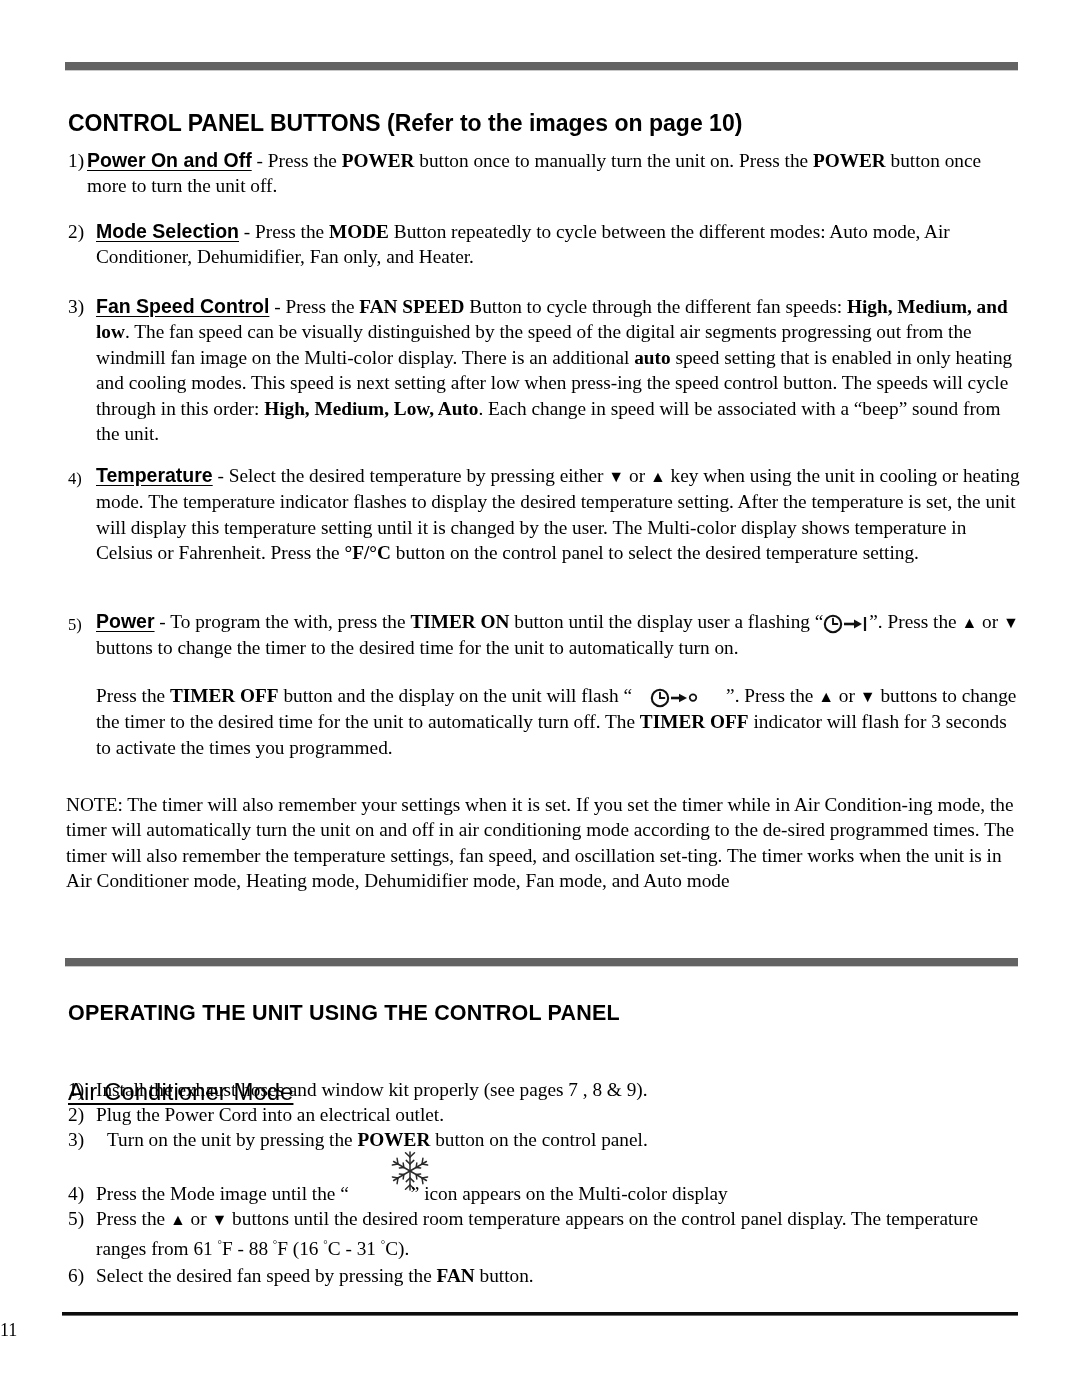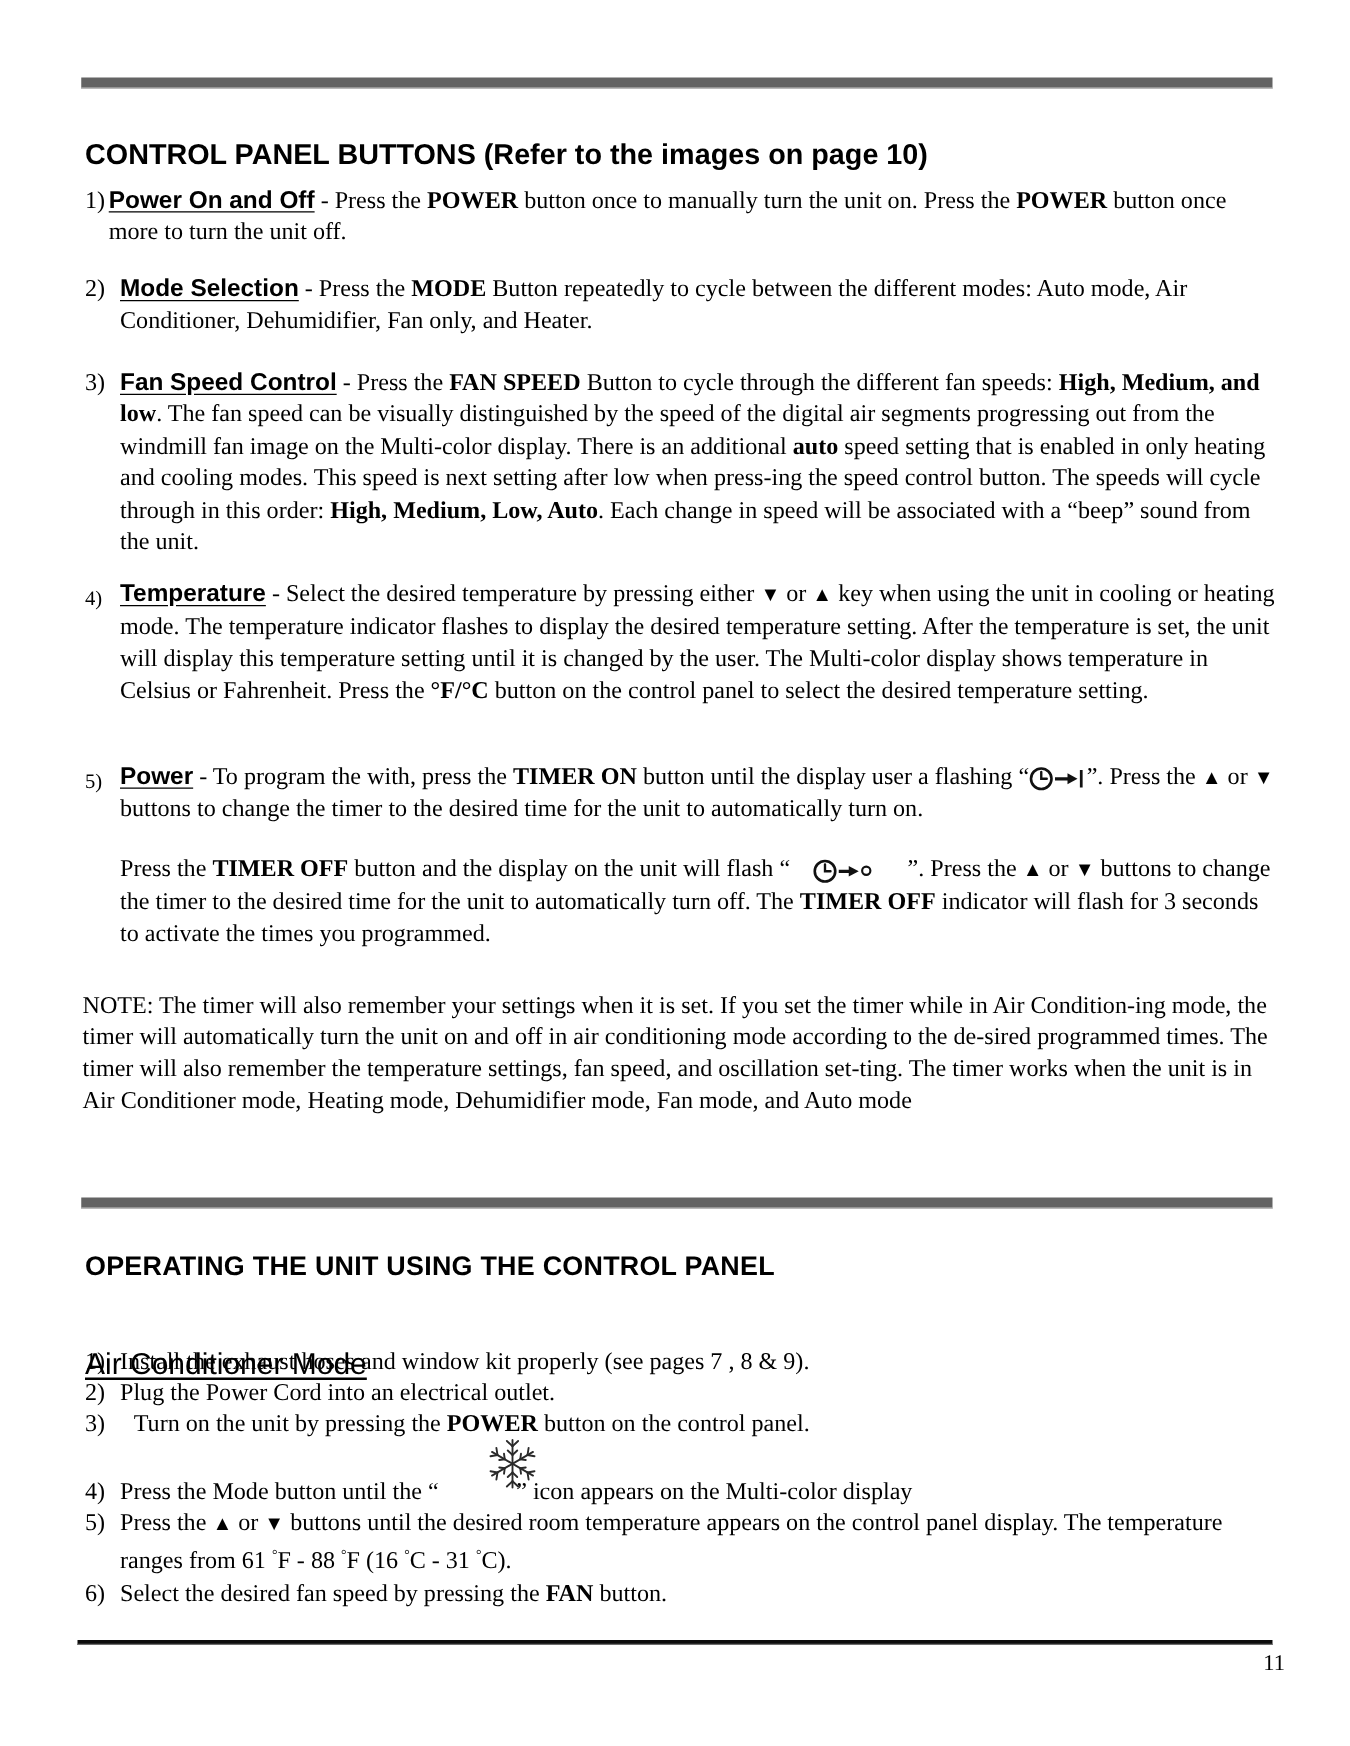--- a/index.html
+++ b/index.html
@@ -93,21 +93,21 @@
   }
   b, .b { font-weight: bold; }
 
   .note-lead { font-weight: normal; }
 
   .footer-page {
     position: absolute;
     top: 1320px;
     left: 0;
     width: 1028px;
-    text-align: right;
+    text-align: left;
     font-size: 18px;
   }
 
   
   .icon-inline {
     display: inline-block;
     vertical-align: middle;
   }
   .timer-icon svg { display: block; }
   .snowflake { position: absolute; }
@@ -202,21 +202,21 @@
           <line x1="27.2" y1="18.4" x2="31.6" y2="19"></line>
         <line x1="9" y1="29" x2="8.1" y2="34.7"></line>
           <line x1="9" y1="29" x2="3.4" y2="28"></line>
         <line x1="14.8" y1="25.6" x2="14.2" y2="30"></line>
           <line x1="14.8" y1="25.6" x2="10.4" y2="25"></line>
       </g>
     </svg>
   </div>
 
   <div class="num" style="left:68px; top:1181px;">4)</div>
-  <div class="body-block" style="left:96px; top:1181px; width:924px;"><span>Press the Mode button until the “</span><span style="display:inline-block;width:62px;"></span><span>” icon appears on the Multi-color display</span></div>
+  <div class="body-block" style="left:96px; top:1181px; width:924px;"><span>Press the Mode image until the “</span><span style="display:inline-block;width:62px;"></span><span>” icon appears on the Multi-color display</span></div>
 
   <div class="num" style="left:68px; top:1206px;">5)</div>
   <div class="body-block" style="left:96px; top:1206px; width:924px;"><span>Press the </span><span class="tri">▲</span><span> or </span><span class="tri">▼</span><span> buttons until the desired room temperature appears on the control panel display.  The temperature ranges from 61 </span><span class="deg">°</span><span>F - 88 </span><span class="deg">°</span><span>F (16 </span><span class="deg">°</span><span>C - 31 </span><span class="deg">°</span><span>C).</span></div>
 
   <div class="num" style="left:68px; top:1263px;">6)</div>
   <div class="body-block" style="left:96px; top:1263px; width:924px;"><span>Select the desired fan speed by pressing the </span><span class="b">FAN</span><span> button.</span></div>
 
   <div class="rule-footer"></div>
   <div class="footer-page">11</div>
 

